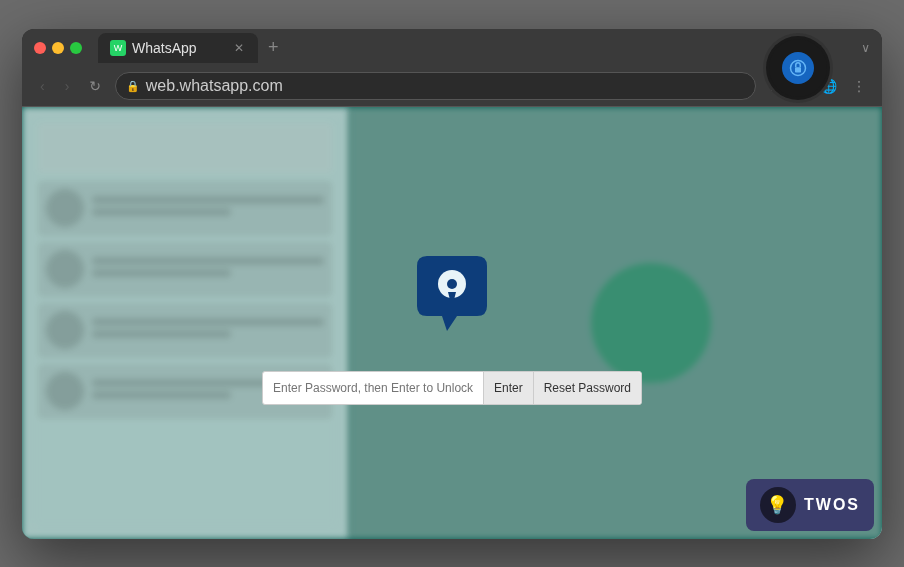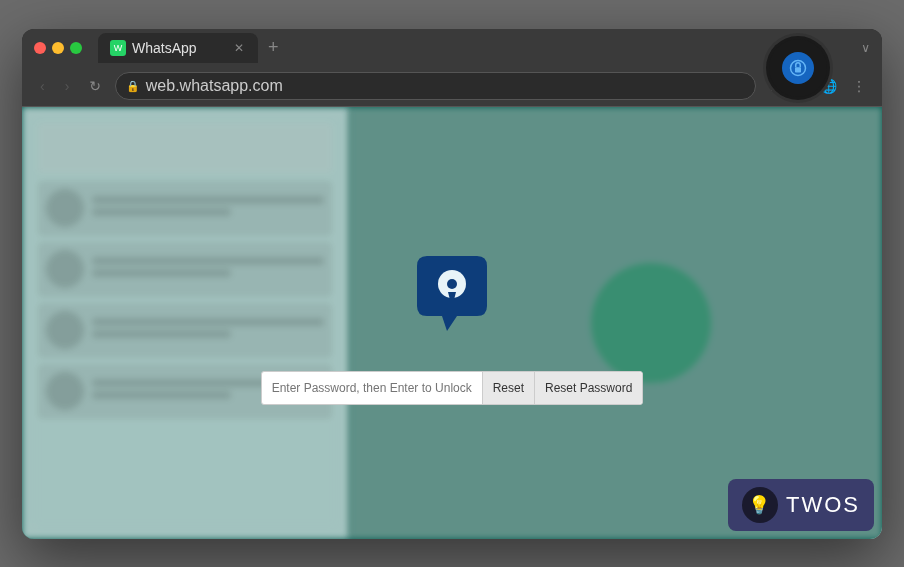--- a/index.html
+++ b/index.html
@@ -374,22 +374,22 @@
       align-items: center;
       justify-content: center;
       overflow: hidden;
     }
 
     .twos-logo-inner {
       font-size: 18px;
     }
 
     .twos-text {
-      font-size: 22px;
-      font-weight: normal;
+      font-size: 16px;
+      font-weight: bold;
       color: white;
       letter-spacing: 2px;
     }
 
     
     .wa-green-circle {
       position: absolute;
       top: 50%;
       left: 50%;
       transform: translate(-20%, -50%);
@@ -507,21 +507,21 @@
 
           <circle cx="50" cy="38" r="14" fill="#e8f4f8"></circle>
 
           <path d="M46 46 L54 46 L52 54 L48 54 Z" fill="#0d3d7a"></path>
           <circle cx="50" cy="38" r="5" fill="#0d3d7a"></circle>
         </svg>
       </div>
 
       <div class="password-row">
         <input class="password-input" type="text" placeholder="Enter Password, then Enter to Unlock" style="">
-        <button class="unlock-btn">Reset</button>
+        <button class="unlock-btn">Enter</button>
         <button class="reset-btn">Reset Password</button>
       </div>
     </div>
 
     <div class="twos-badge">
       <div class="twos-logo-circle">
         <span class="twos-logo-inner">💡</span>
       </div>
       <span class="twos-text">TWOS</span>
     </div>

